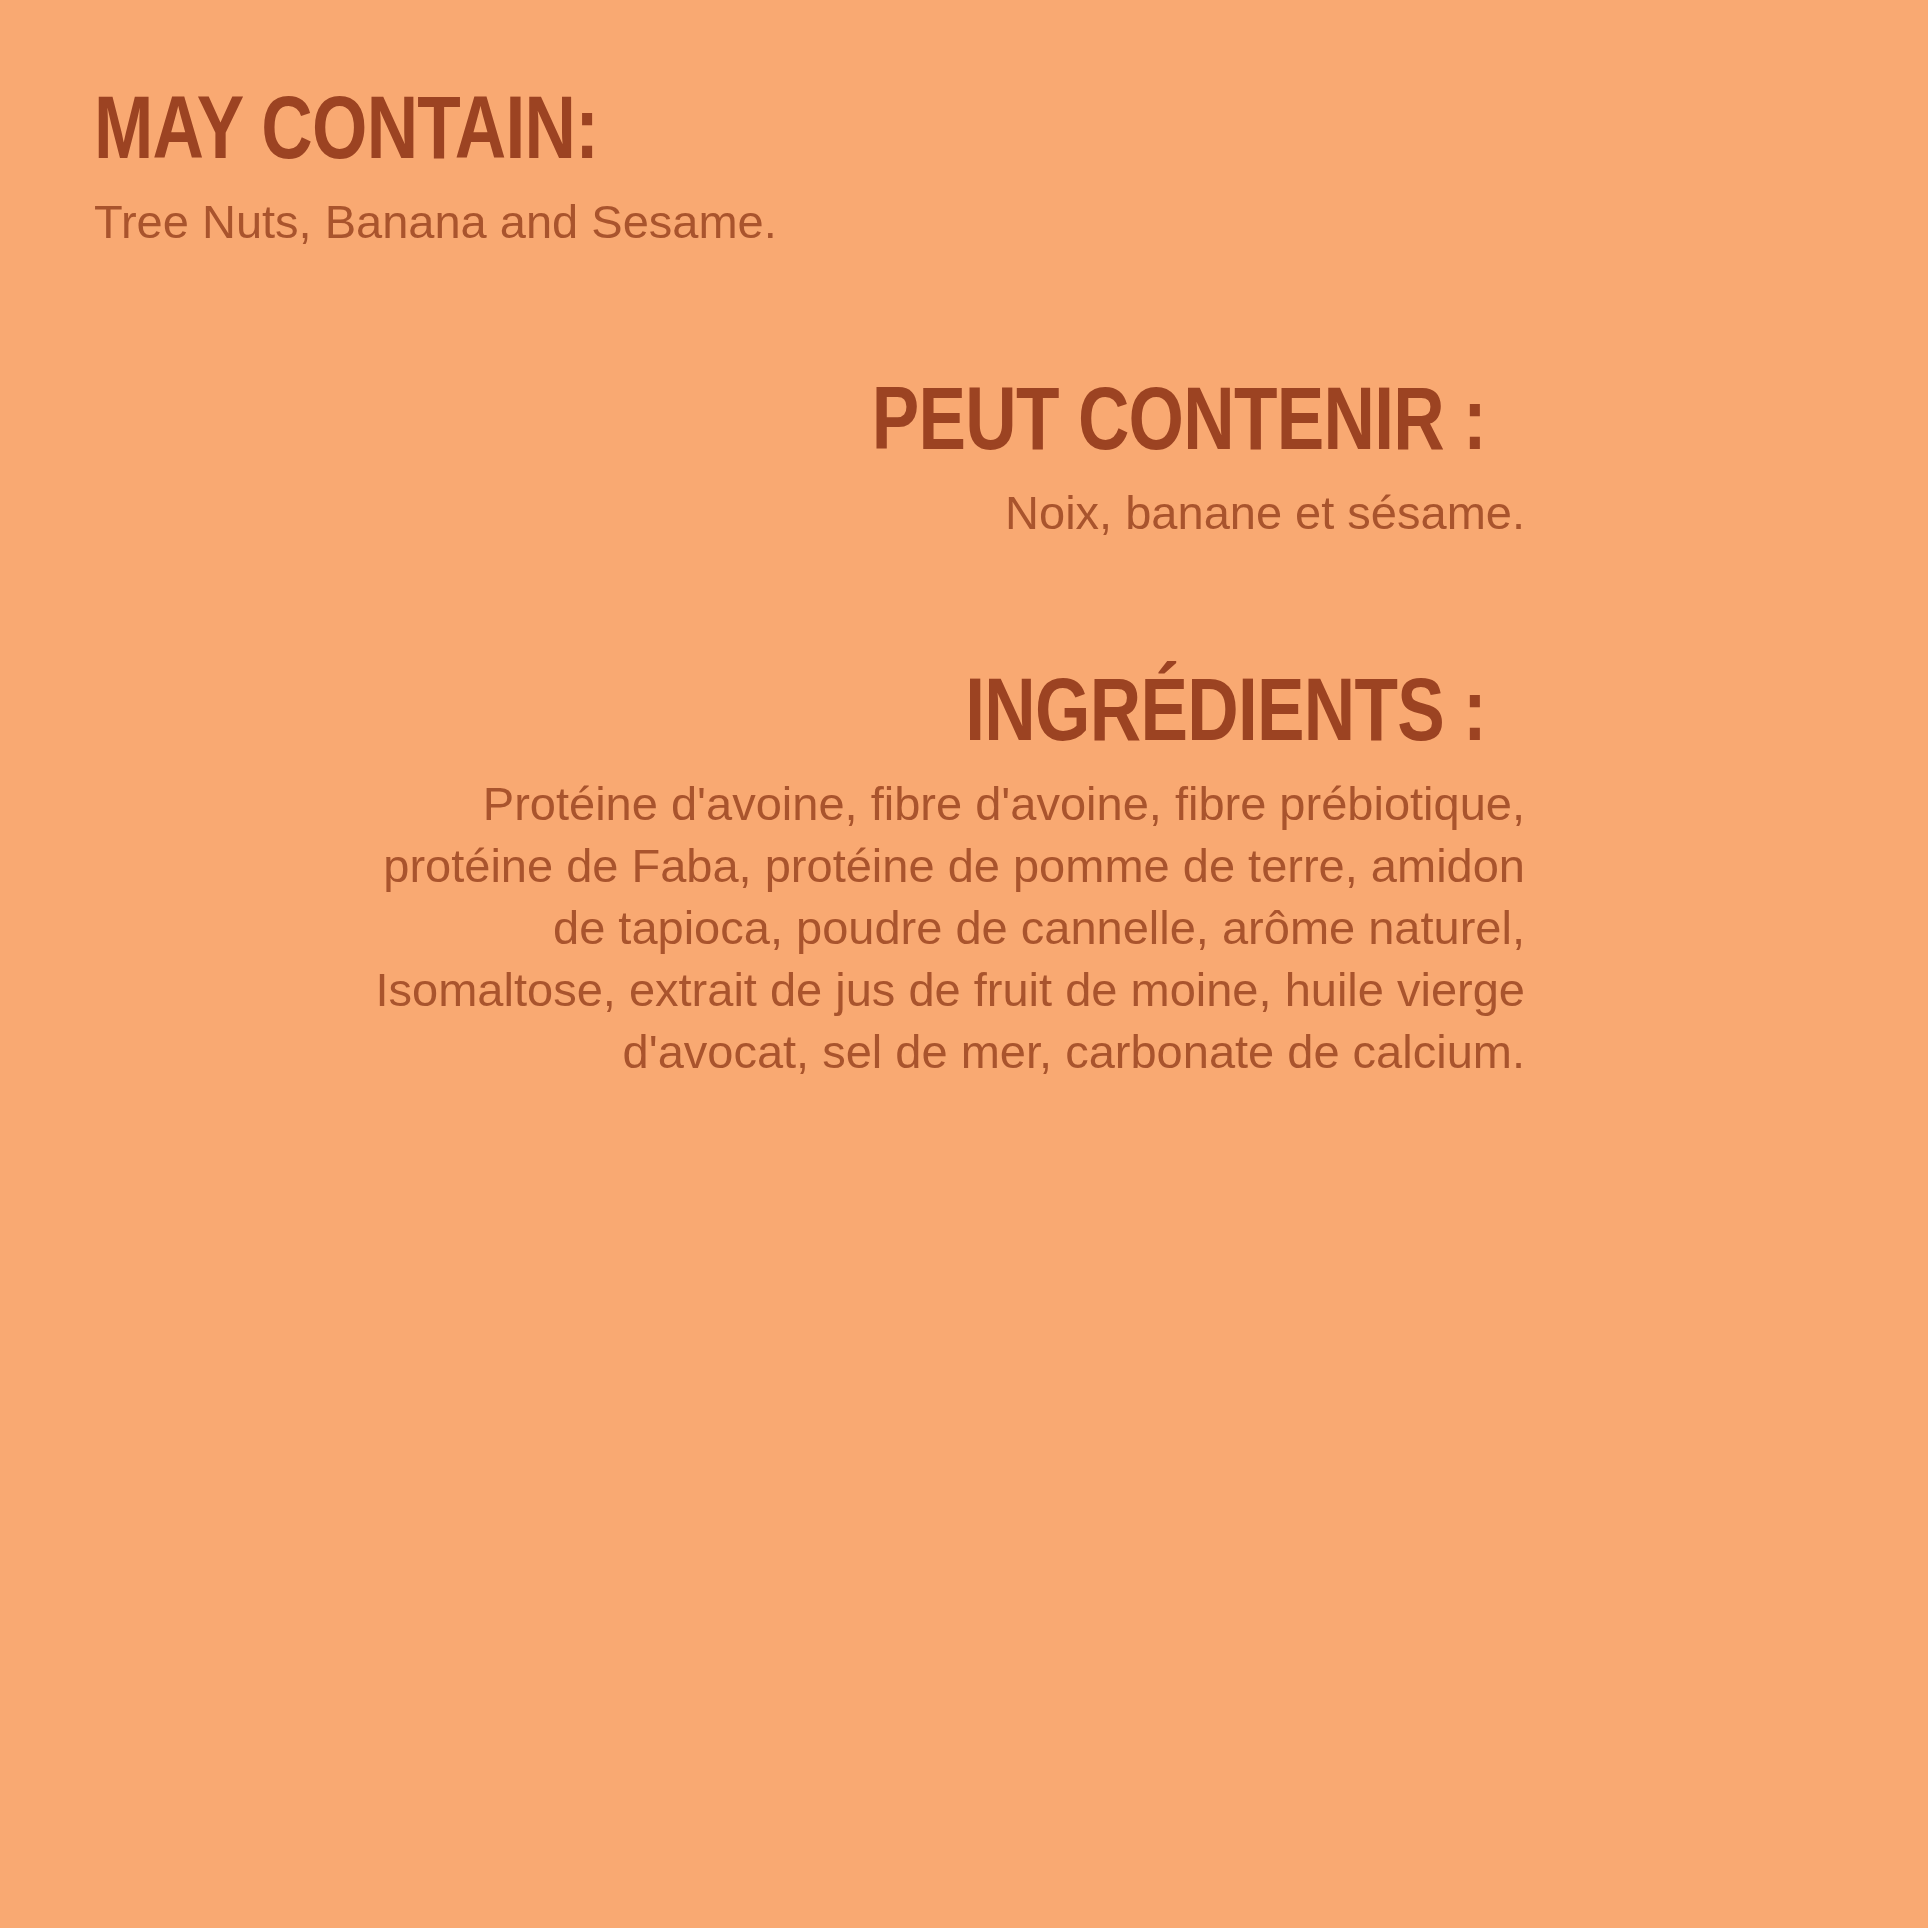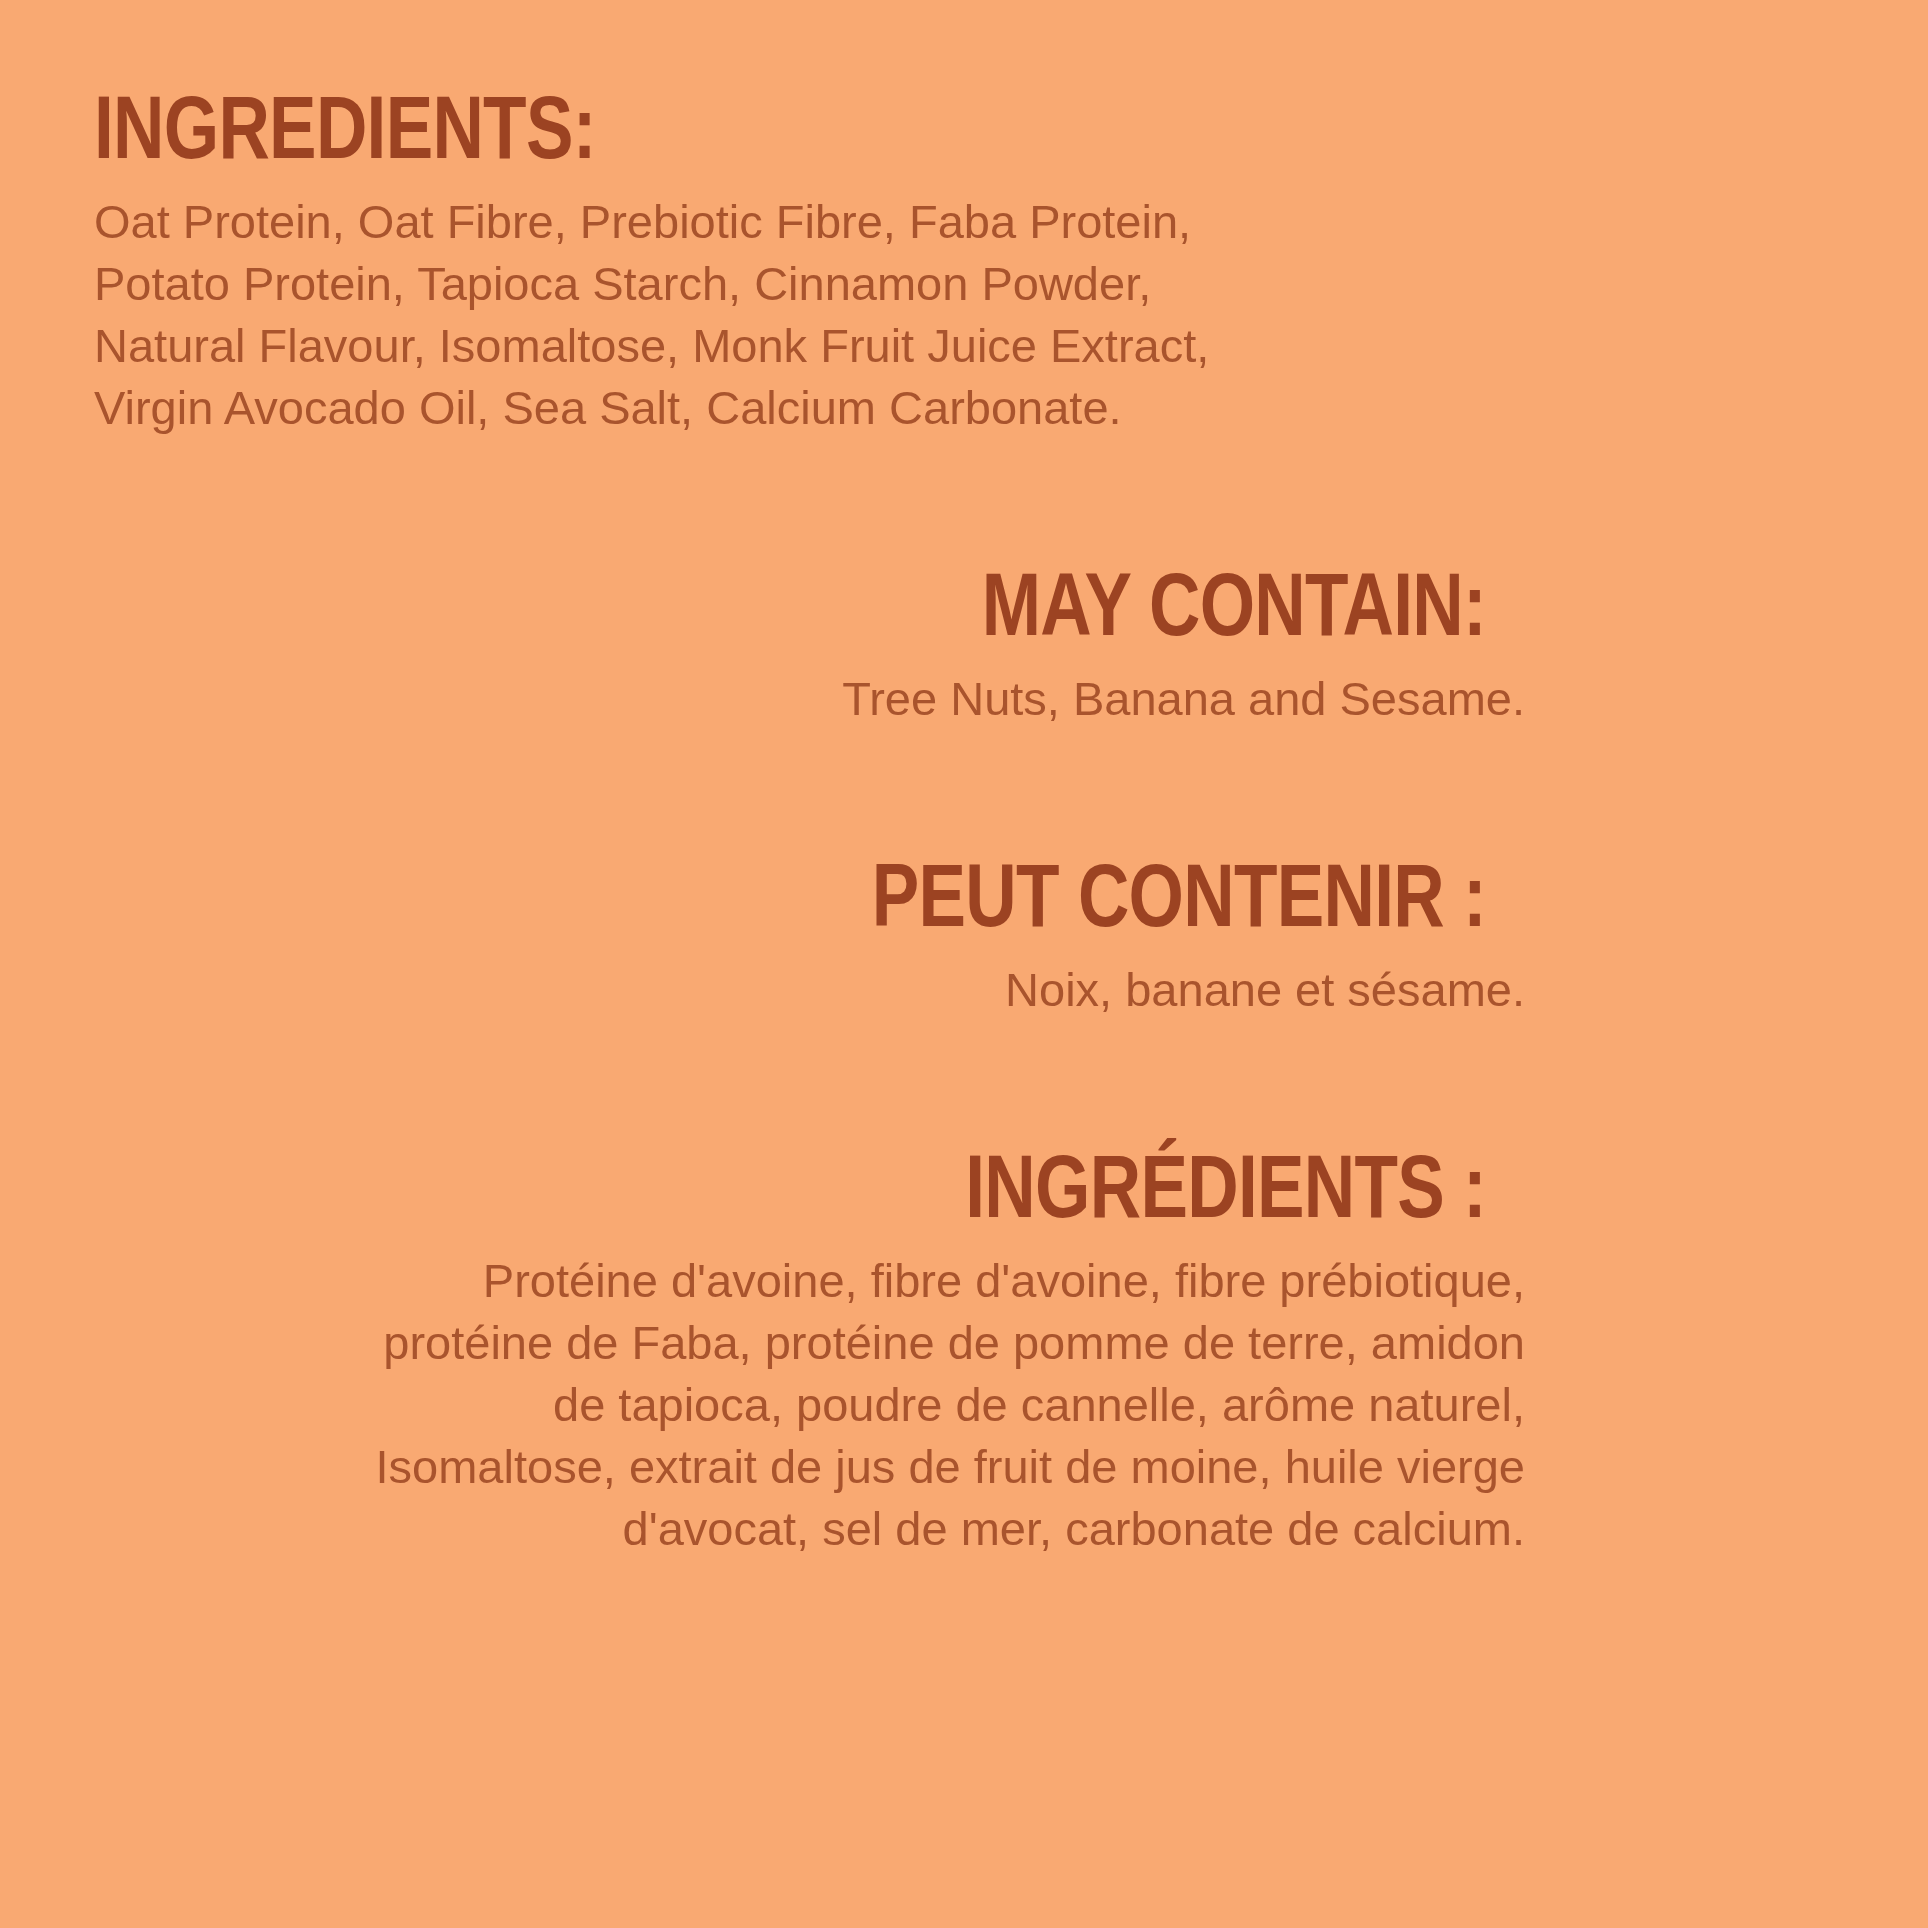--- a/index.html
+++ b/index.html
@@ -41,27 +41,20 @@
     letter-spacing: 0px;
     white-space: pre-line;
     max-width: 1431px;
   }
 </style>
 </head>
 <body>
 
 <div class="label-panel">
 
-  <div class="section">
-    <h2 class="section-heading">INGREDIENTS:</h2>
-    <p class="section-body">Oat Protein, Oat Fibre, Prebiotic Fibre, Faba Protein,
-Potato Protein, Tapioca Starch, Cinnamon Powder,
-Natural Flavour, Isomaltose, Monk Fruit Juice Extract,
-Virgin Avocado Oil, Sea Salt, Calcium Carbonate.</p>
-  </div>
 
   <div class="section">
     <h2 class="section-heading">MAY CONTAIN:</h2>
     <p class="section-body">Tree Nuts, Banana and Sesame.</p>
   </div>
 
   <div class="section">
     <h2 class="section-heading">PEUT CONTENIR :</h2>
     <p class="section-body">Noix, banane et sésame.</p>
   </div>

